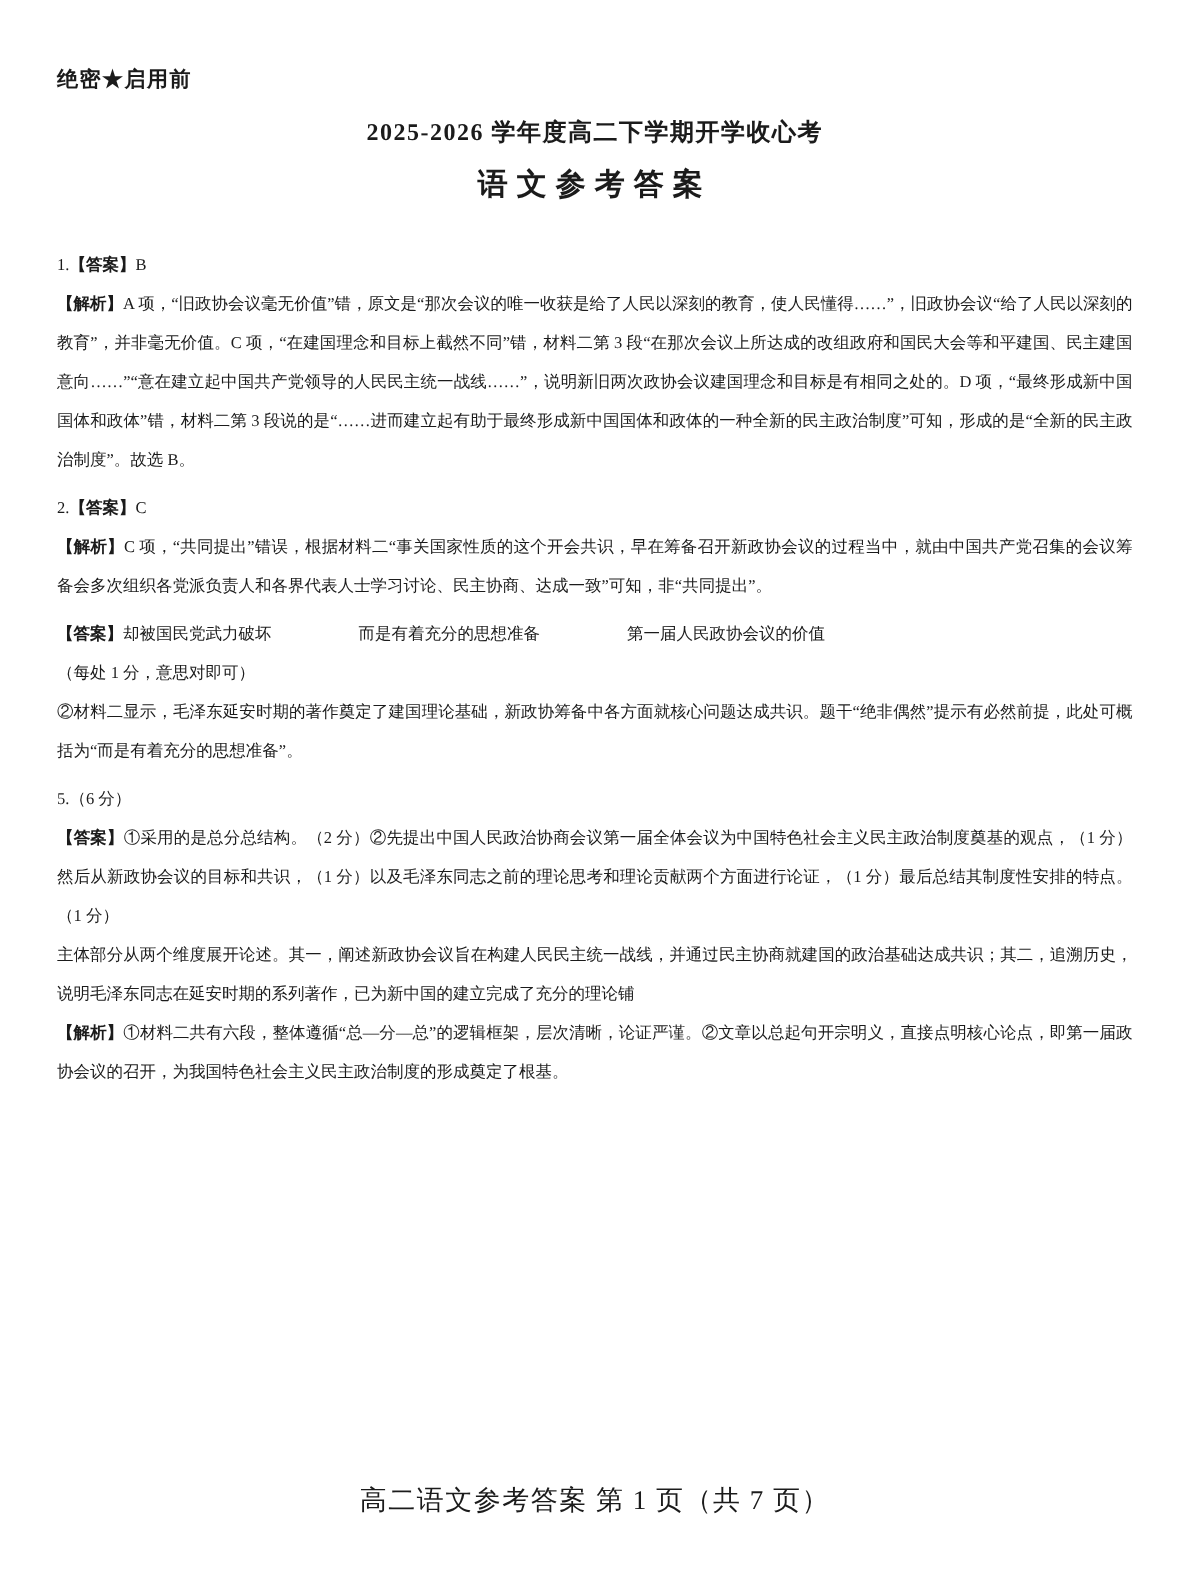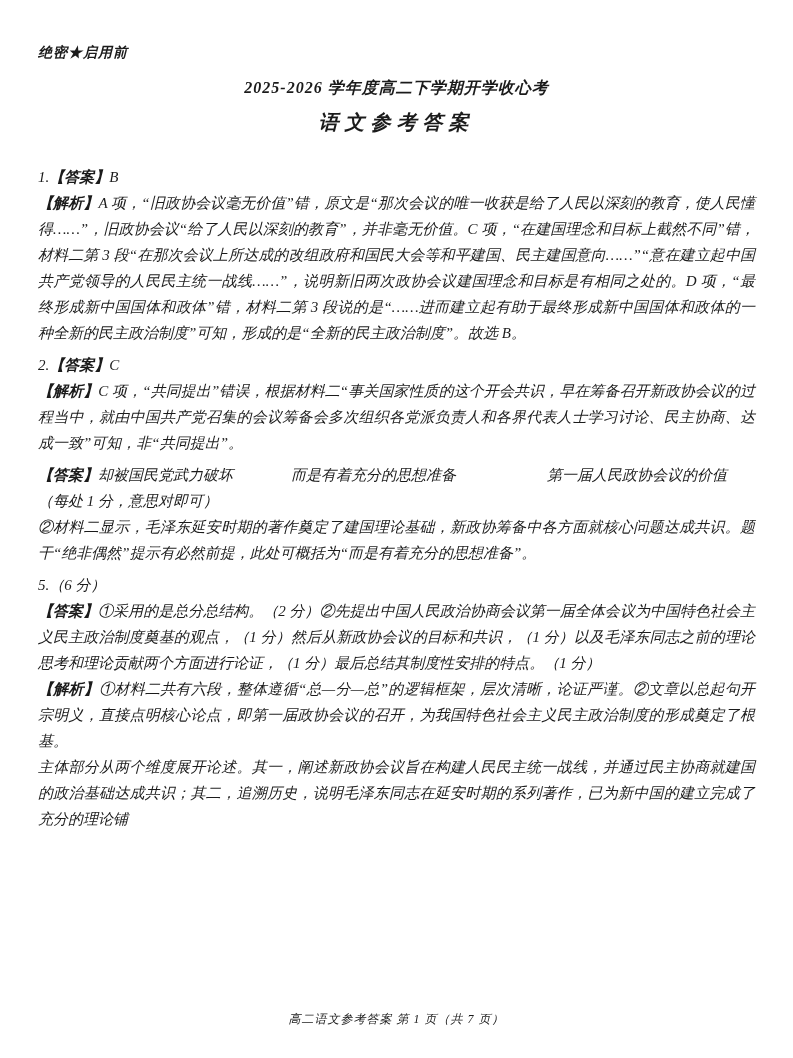--- a/index.html
+++ b/index.html
@@ -10,21 +10,20 @@
     color: #1b1b1b;
   }
   .page {
     position: relative;
     width: 793px;
     height: 1058px;
     box-sizing: border-box;
     padding: 44px 38px 0 38px;
     background: #ffffff;
     overflow: hidden;
-    font-style: italic;
   }
   .secrecy {
     font-size: 14px;
     font-weight: bold;
     letter-spacing: 1px;
   }
   .exam-title {
     margin: 16px 0 4px 0;
     text-align: center;
     font-size: 16px;
@@ -32,38 +31,38 @@
     letter-spacing: 1px;
   }
   .answer-key-title {
     margin: 10px 0 28px 0;
     text-align: center;
     font-size: 20px;
     font-weight: bold;
     letter-spacing: 6px;
   }
   .doc-body {
-    font-size: 15px;
+    font-size: 11px;
     line-height: 26px;
   }
   .sec { margin: 0 0 6px 0; }
   .sec p {
     margin: 0;
     text-align: justify;
   }
   .lbl { font-weight: bold; }
   .blank-row .blank { margin-right: 58px; }
-  .blank-row .blank:last-child { margin-right: 0; margin-left: 33px; }
+  .blank-row .blank:last-child { margin-right: 0; }
   .footer {
     position: absolute;
-    bottom: 30px;
+    bottom: 46px;
     left: 0;
     width: 100%;
     text-align: center;
-    font-size: 12px;
+    font-size: 18px;
     letter-spacing: 1px;
   }
 </style>
 </head>
 <body>
 
 <div class="page">
 
   <div class="secrecy">绝密★启用前</div>
 
@@ -84,21 +83,21 @@
 
     <div class="sec">
       <p class="blank-row"><span class="lbl">【答案】</span><span class="blank">却被国民党武力破坏</span><span class="blank">而是有着充分的思想准备</span><span class="blank">第一届人民政协会议的价值</span></p>
       <p>（每处 1 分，意思对即可）</p>
       <p>②材料二显示，毛泽东延安时期的著作奠定了建国理论基础，新政协筹备中各方面就核心问题达成共识。题干“绝非偶然”提示有必然前提，此处可概括为“而是有着充分的思想准备”。</p>
     </div>
 
     <div class="sec">
       <p>5.（6 分）</p>
       <p><span class="lbl">【答案】</span><span>①采用的是总分总结构。（2 分）②先提出中国人民政治协商会议第一届全体会议为中国特色社会主义民主政治制度奠基的观点，（1 分）然后从新政协会议的目标和共识，（1 分）以及毛泽东同志之前的理论思考和理论贡献两个方面进行论证，（1 分）最后总结其制度性安排的特点。（1 分）</span></p>
+      <p>主体部分从两个维度展开论述。其一，阐述新政协会议旨在构建人民民主统一战线，并通过民主协商就建国的政治基础达成共识；其二，追溯历史，说明毛泽东同志在延安时期的系列著作，已为新中国的建立完成了充分的理论铺</p>
       <p><span class="lbl">【解析】</span><span>①材料二共有六段，整体遵循“总—分—总”的逻辑框架，层次清晰，论证严谨。②文章以总起句开宗明义，直接点明核心论点，即第一届政协会议的召开，为我国特色社会主义民主政治制度的形成奠定了根基。</span></p>
-      <p>主体部分从两个维度展开论述。其一，阐述新政协会议旨在构建人民民主统一战线，并通过民主协商就建国的政治基础达成共识；其二，追溯历史，说明毛泽东同志在延安时期的系列著作，已为新中国的建立完成了充分的理论铺</p>
     </div>
 
   </div>
 
   <div class="footer">高二语文参考答案 第 1 页（共 7 页）</div>
 
 </div>
 
 </body></html>

